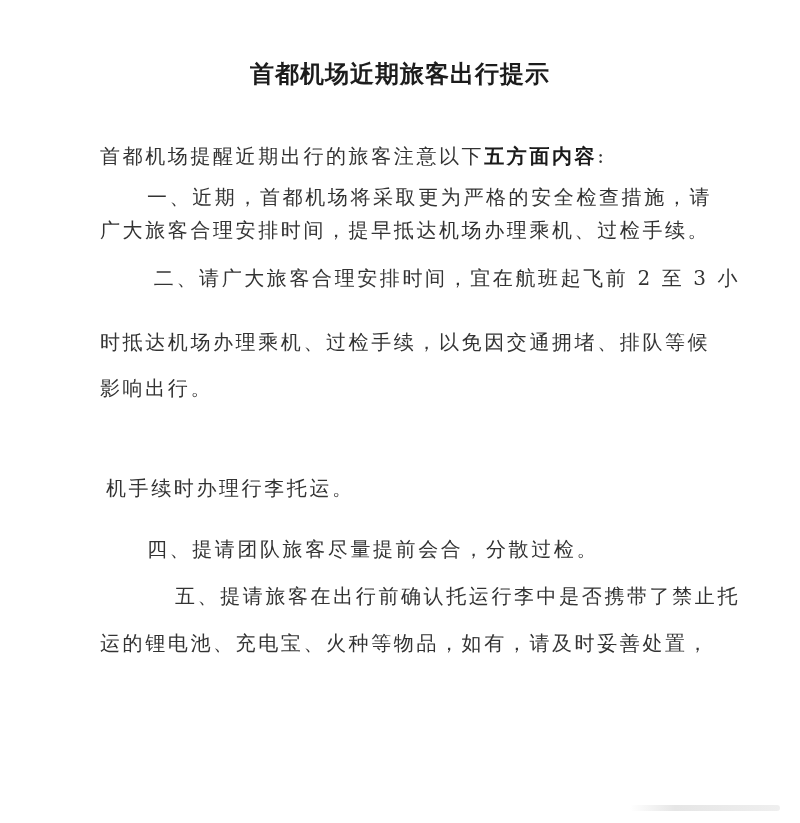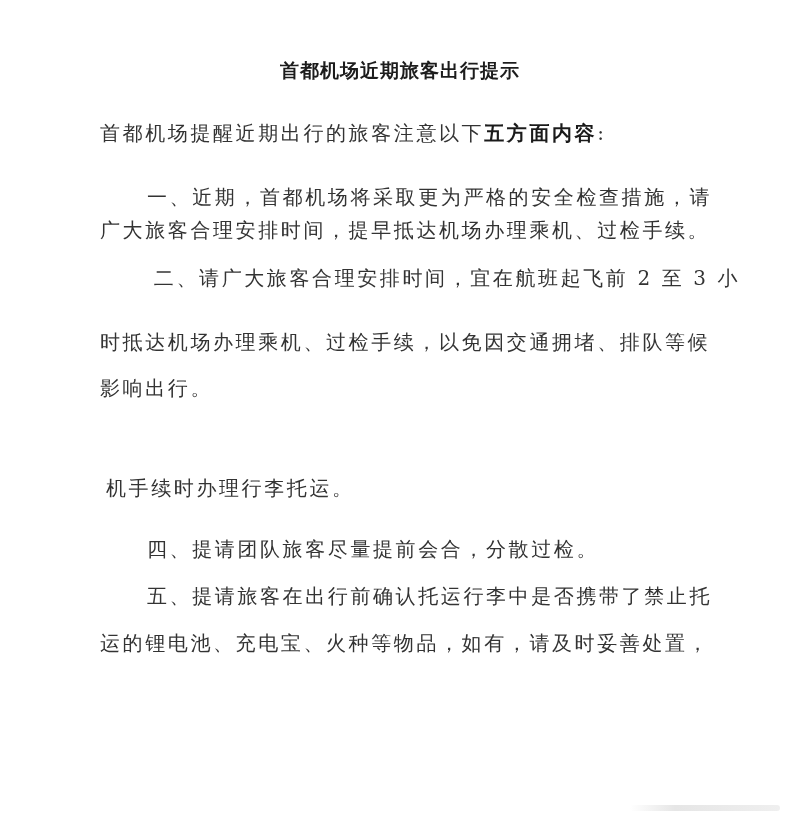--- a/index.html
+++ b/index.html
@@ -22,21 +22,21 @@
       width: 800px;
       height: 823px;
     }
     .title {
       position: absolute;
       top: 58px;
       left: 0;
       width: 800px;
       text-align: center;
       font-family: "DejaVu Sans", "Liberation Sans", sans-serif;
-      font-size: 19px;
+      font-size: 24px;
       font-weight: bold;
       color: #1c1c1c;
       letter-spacing: 1px;
     }
     .line {
       position: absolute;
       left: 100px;
       width: 600px;
       font-size: 20px;
       line-height: 28px;
@@ -56,32 +56,32 @@
       border-radius: 3px;
     }
   </style>
 </head>
 <body>
 
 <div class="doc">
 
   <div class="title">首都机场近期旅客出行提示</div>
 
-  <div class="line" style="top:119px;">
+  <div class="line" style="top:142px;">
     <span>首都机场提醒近期出行的旅客注意以下</span><span class="bold">五方面内容</span><span>:</span>
   </div>
 
   <div class="line indent" style="top:183px;">一、近期，首都机场将采取更为严格的安全检查措施，请</div>
   <div class="line" style="top:216px;">广大旅客合理安排时间，提早抵达机场办理乘机、过检手续。</div>
 
   <div class="line indent" style="top:264px;text-align:center;">二、请广大旅客合理安排时间，宜在航班起飞前 2 至 3 小</div>
   <div class="line" style="top:328px;">时抵达机场办理乘机、过检手续，以免因交通拥堵、排队等候</div>
   <div class="line" style="top:374px;">影响出行。</div>
 
   <div class="line" style="top:474px;margin-left:6px;">机手续时办理行李托运。</div>
 
   <div class="line indent" style="top:527px;margin-top:8px;">四、提请团队旅客尽量提前会合，分散过检。</div>
 
-  <div class="line indent" style="top:582px;">五、提请旅客在出行前确认托运行李中是否携带了禁止托</div>
+  <div class="line indent" style="top:582px;margin-left:28px;">五、提请旅客在出行前确认托运行李中是否携带了禁止托</div>
   <div class="line" style="top:629px;">运的锂电池、充电宝、火种等物品，如有，请及时妥善处置，</div>
 
   <div class="watermark"></div>
 </div>
 
 </body></html>

